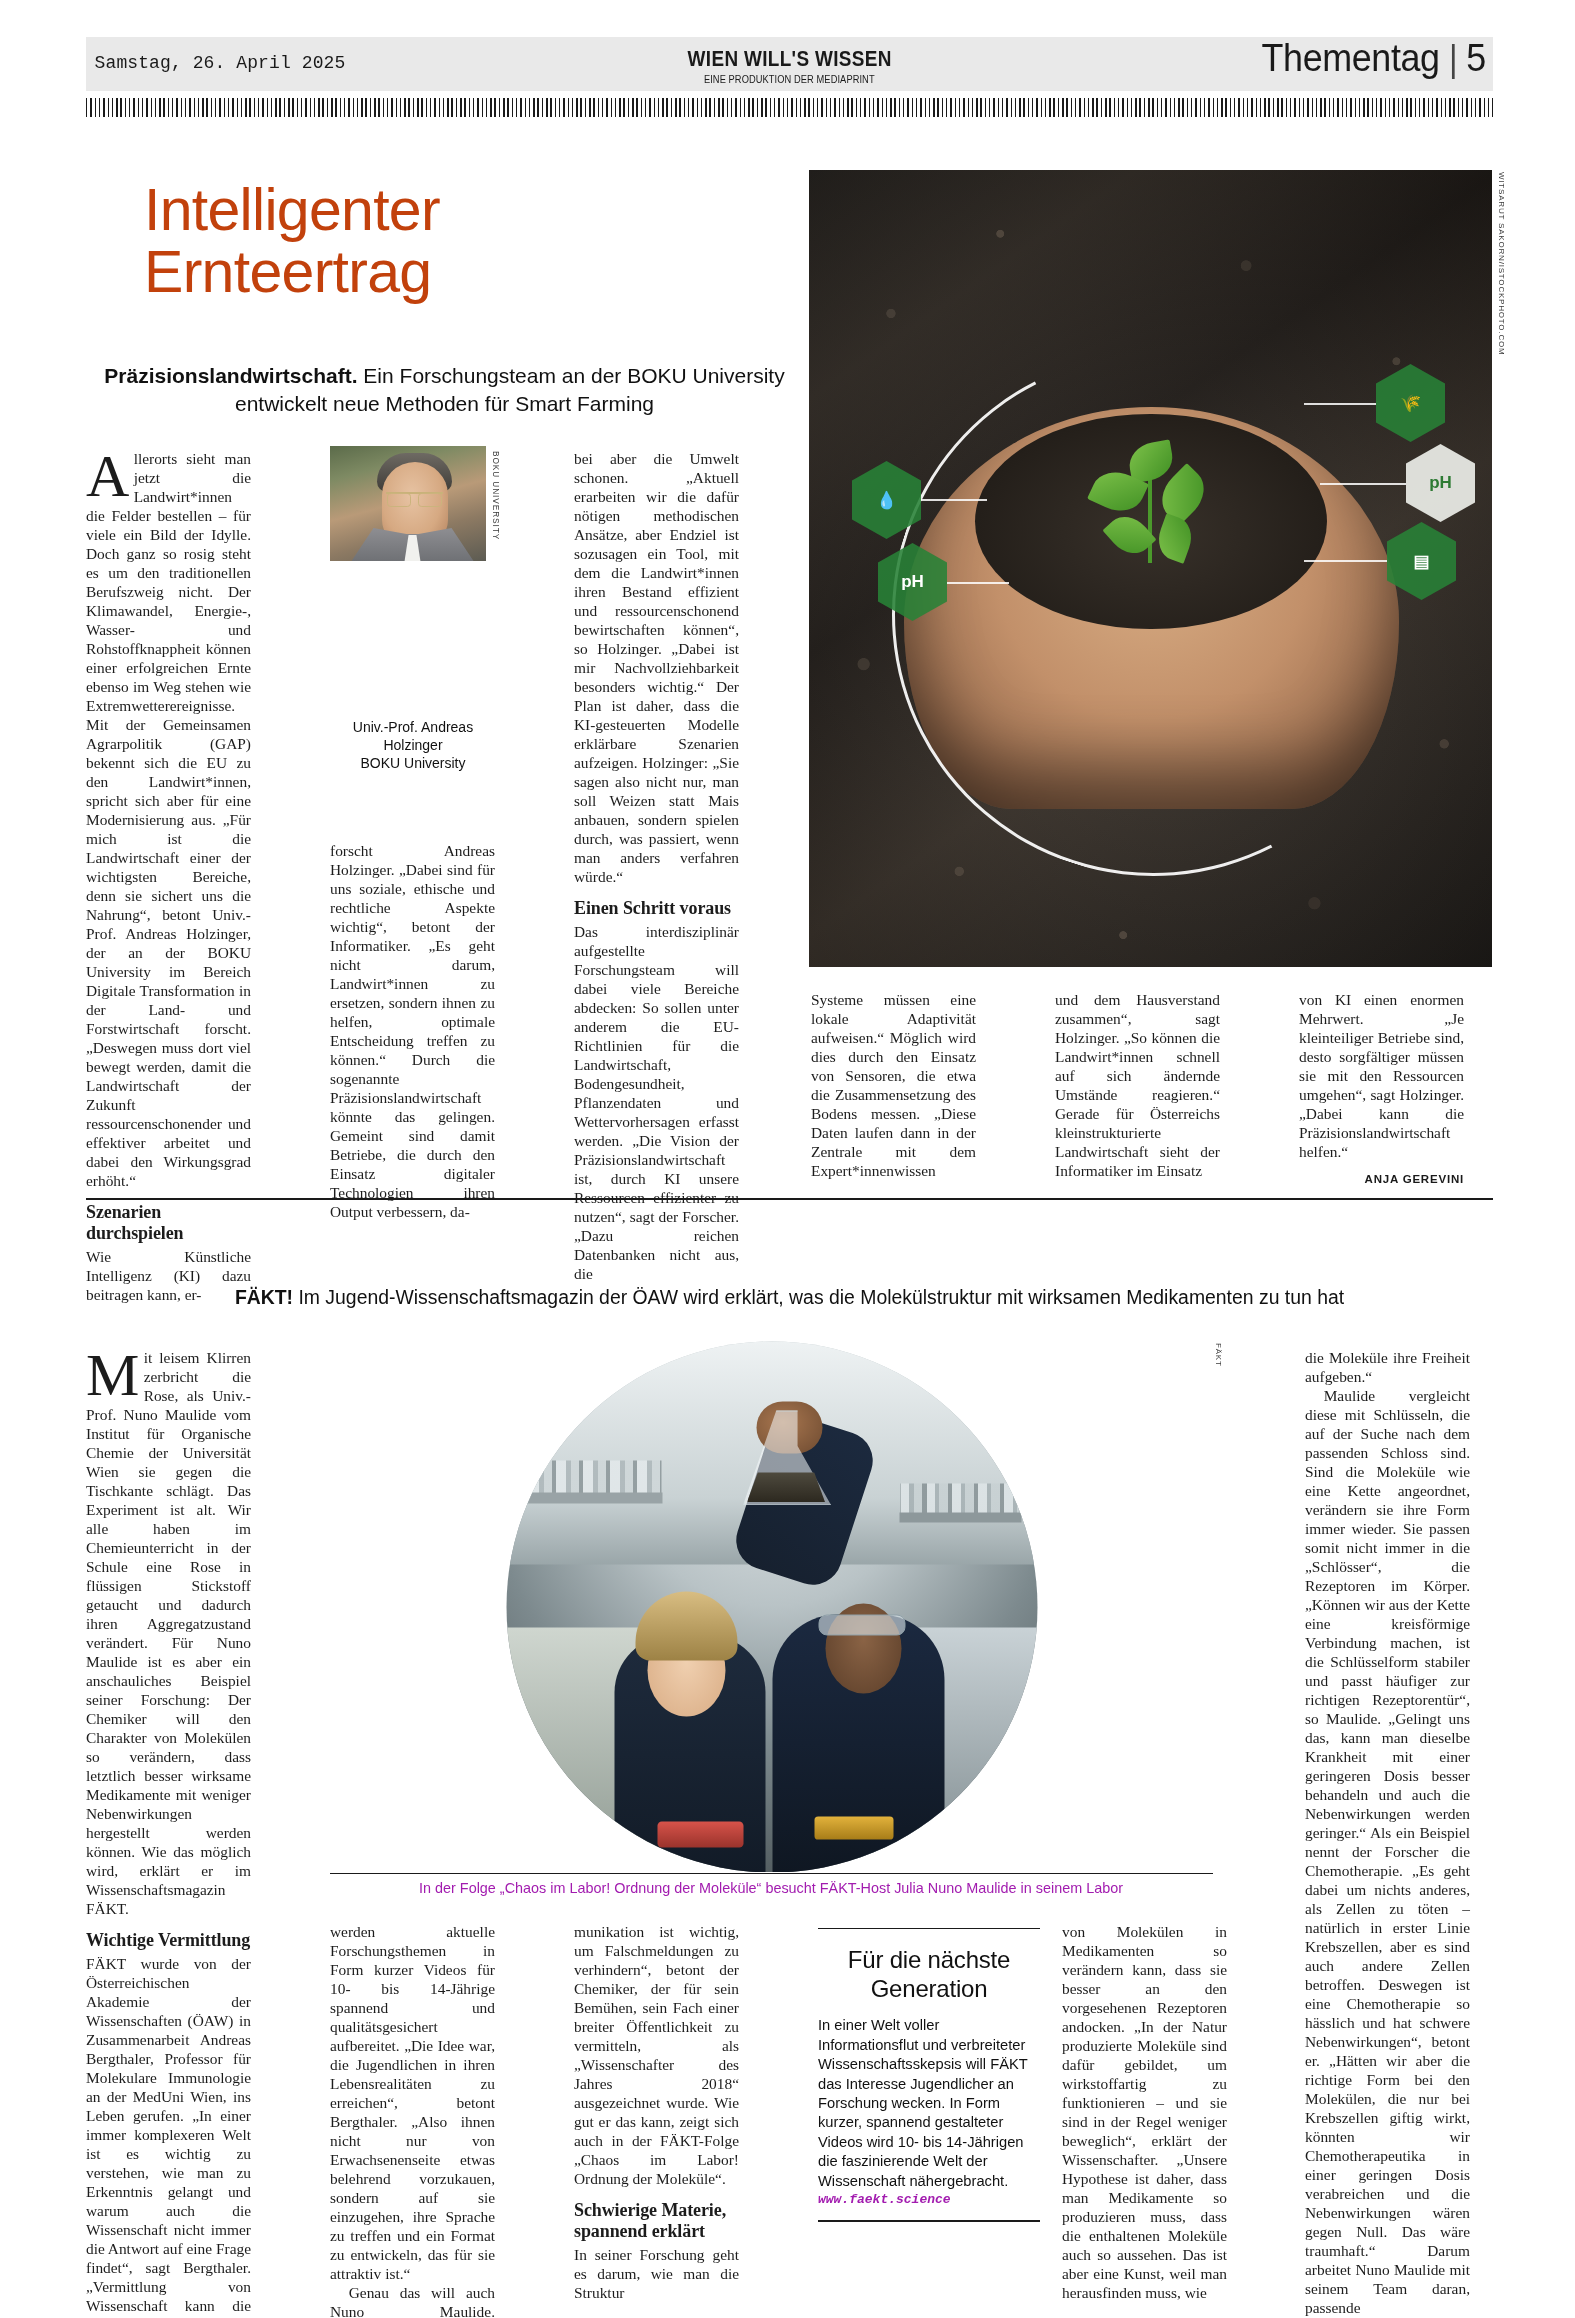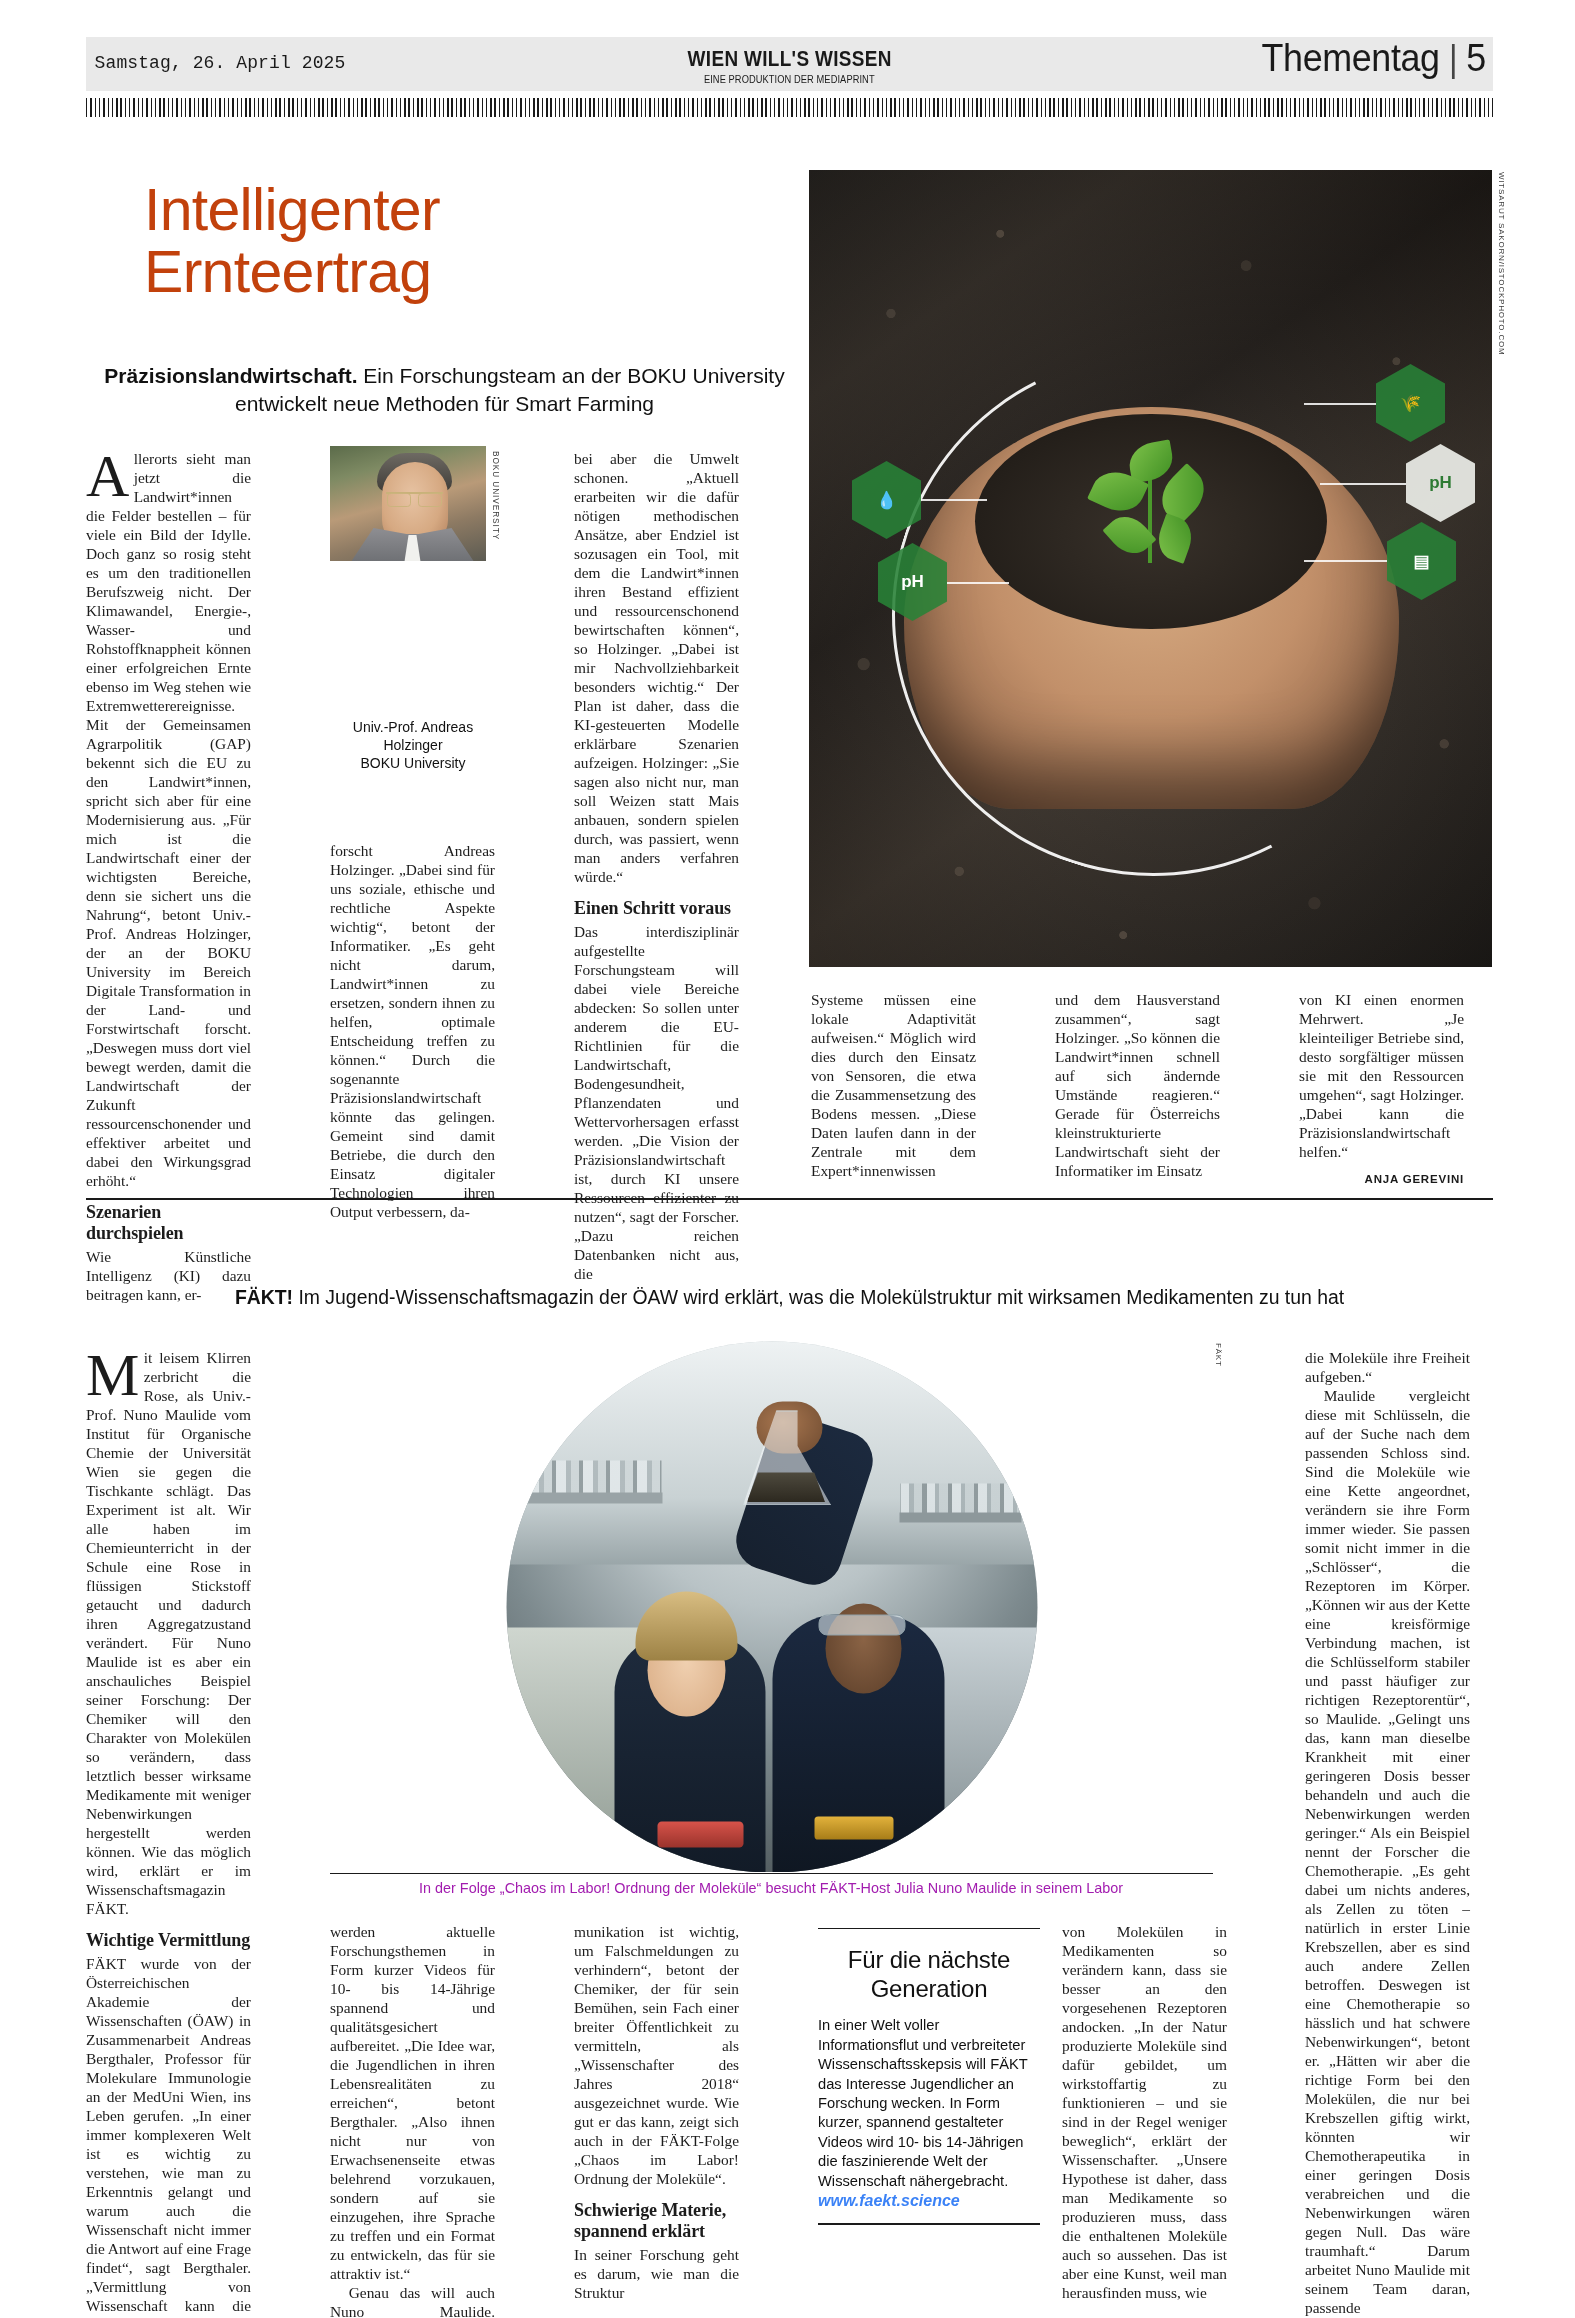--- a/index.html
+++ b/index.html
@@ -359,22 +359,22 @@
   .ib-title{
     font-family:"Liberation Sans",sans-serif;
     font-size:24px;line-height:29px;text-align:center;color:#111;
     margin:16px 0 13px 0;letter-spacing:-0.2px;
   }
   .ib-body{
     font-family:"Liberation Sans",sans-serif;
     font-size:14.7px;line-height:19.4px;color:#111;text-align:left;
   }
   .ib-url{
-    font-family:Liberation Sans, sans-serif;
-    font-style:italic;font-weight:bold;font-size:16px;margin-top:1.4px;color:#3b82f6;
+    font-family:Liberation Mono, monospace;
+    font-style:italic;font-weight:bold;font-size:13px;margin-top:1.4px;color:#a21caf;
   }
   .ib-rule-b{height:1.4px;background:#1a1a1a;width:100%;margin-top:13px;}
 
   .a2c5{position:absolute;left:1062px;top:1922px;width:165px;}
   .a2c6{position:absolute;left:1305px;top:1348px;width:165px;}
 </style>
 </head>
 <body>
 
 <div class="page">

